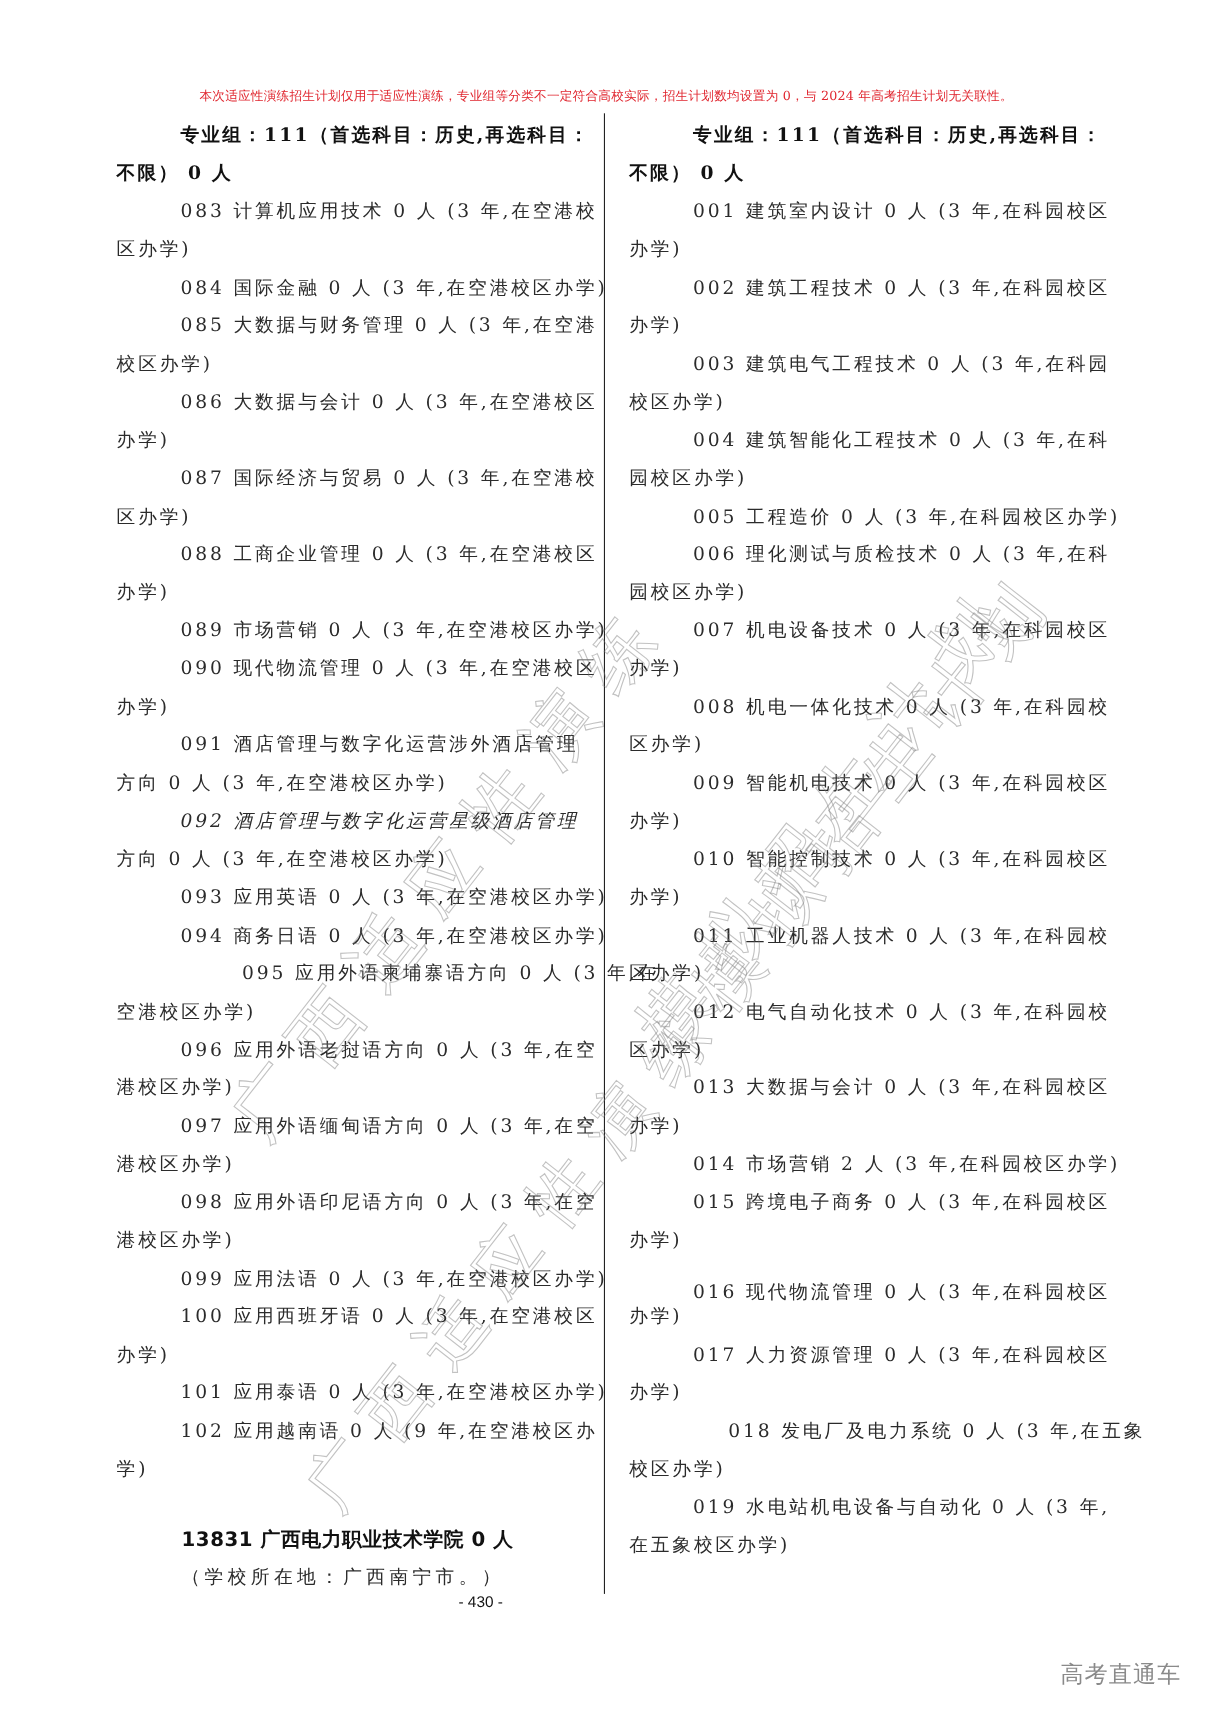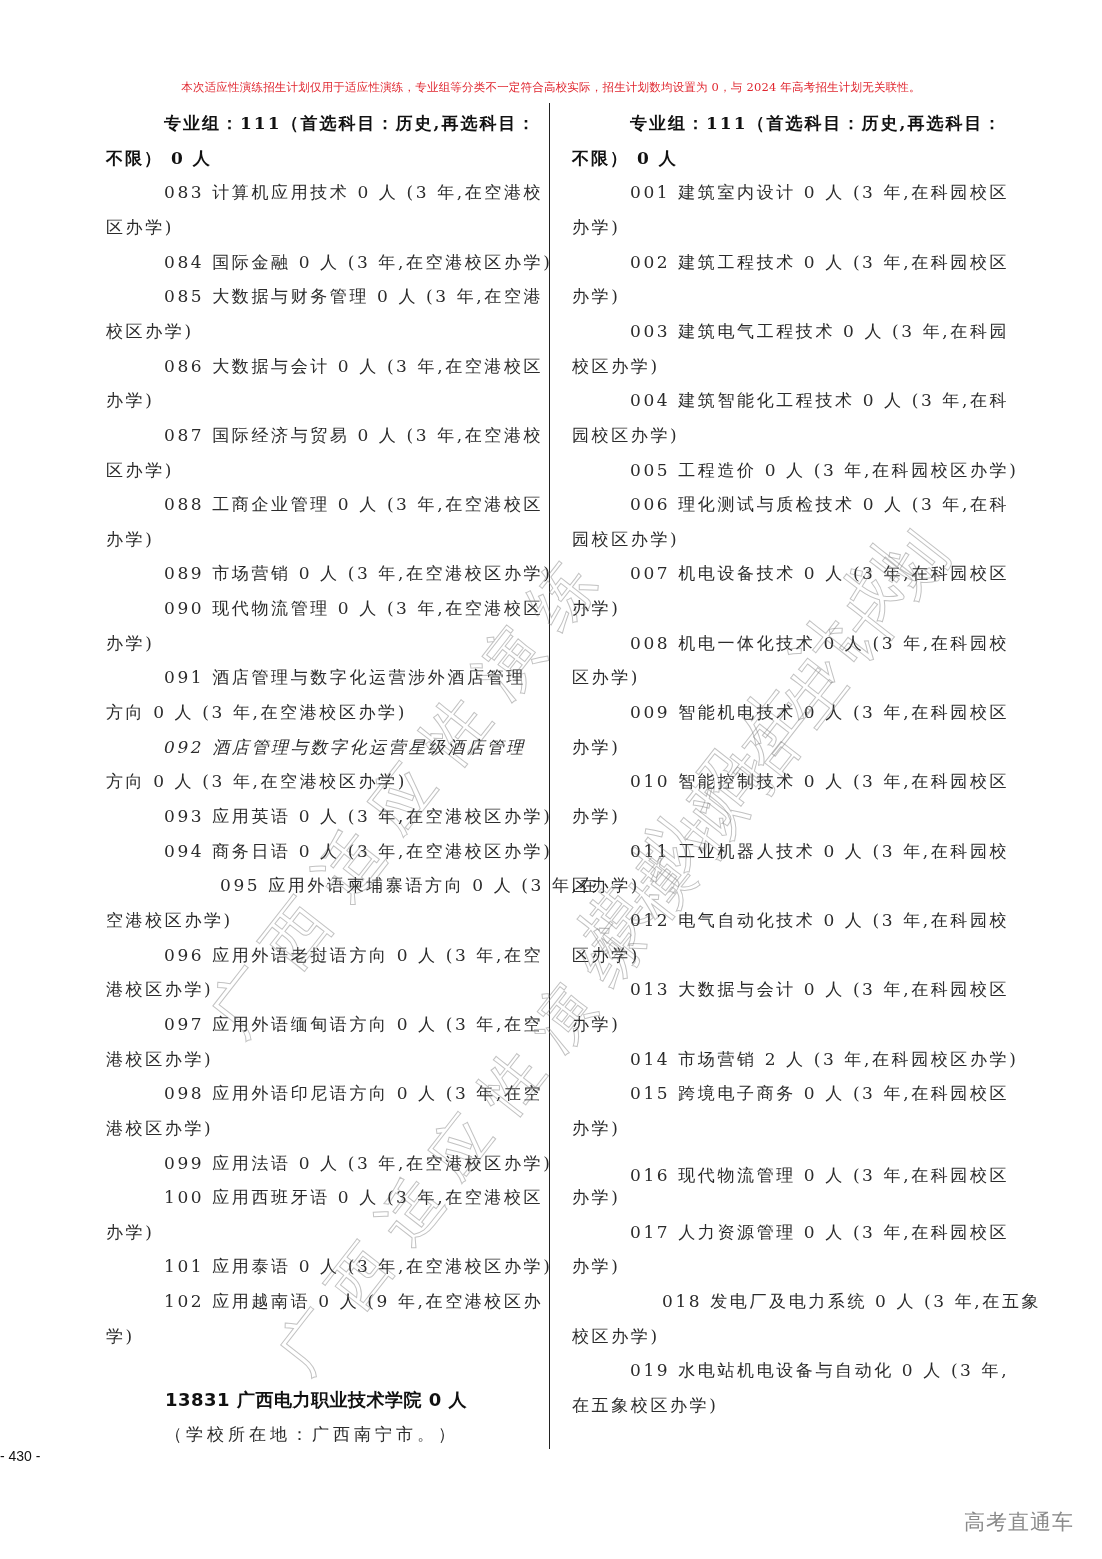--- a/index.html
+++ b/index.html
@@ -7,21 +7,21 @@
          font-family:"DejaVu Serif","Liberation Serif",serif; color:#2a2a2a; }
   .notice { position:absolute; left:0; width:1102px; top:80px; text-align:center;
             font-size:11.5px; color:#e0262f; white-space:nowrap; letter-spacing:0.2px; }
   .col { position:absolute; top:0; }
   .line { position:absolute; white-space:nowrap; font-size:17px; line-height:22px;
           letter-spacing:2.6px; color:#2b2b2b; }
   .line.bold { font-weight:bold; letter-spacing:2px; color:#111; }
   .line.school { font-weight:bold; font-size:18px; letter-spacing:0.5px; color:#111;
                  font-family:"DejaVu Sans","Liberation Sans",sans-serif; }
   .divider { position:absolute; left:549px; top:103px; width:1.2px; height:1346px; background:#222; }
-  .pageno { position:absolute; top:1448px; left:0; width:874px; 
+  .pageno { position:absolute; top:1448px; left:0; width:874px; text-align:center;
             font-family:"Liberation Sans","DejaVu Sans",sans-serif; font-size:14px; color:#111; }
   .brand { position:absolute; right:28px; top:1508px; font-family:"DejaVu Sans",sans-serif;
            font-size:21px; color:#8a8a8a; letter-spacing:1px; }
   .wm { position:absolute; font-family:"DejaVu Sans",sans-serif; font-size:64px; color:transparent;
         -webkit-text-stroke:1px rgba(120,120,120,0.45); white-space:nowrap; letter-spacing:22px;
         transform-origin:left top; pointer-events:none; }
 </style>
 </head>
 <body>
 

